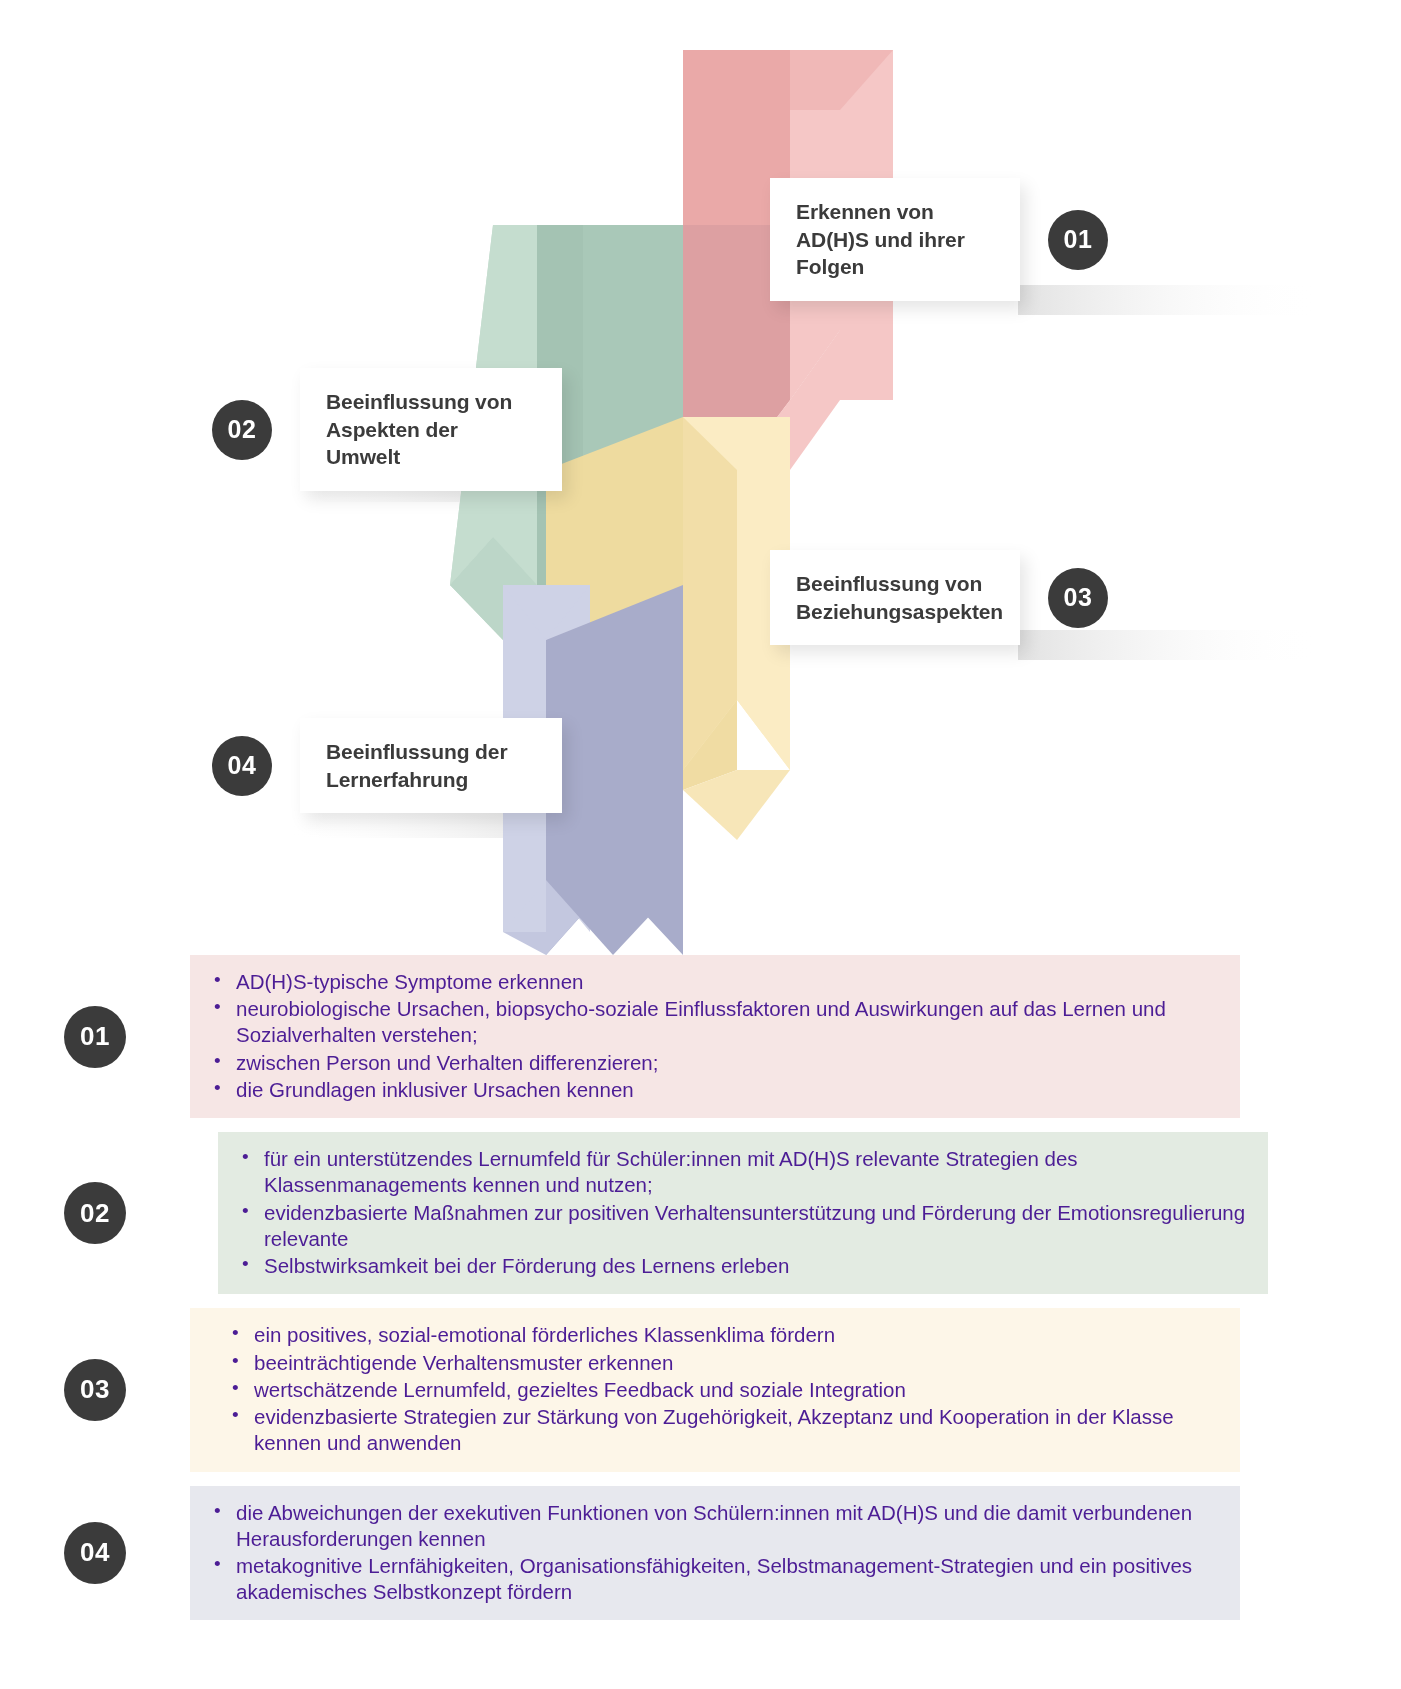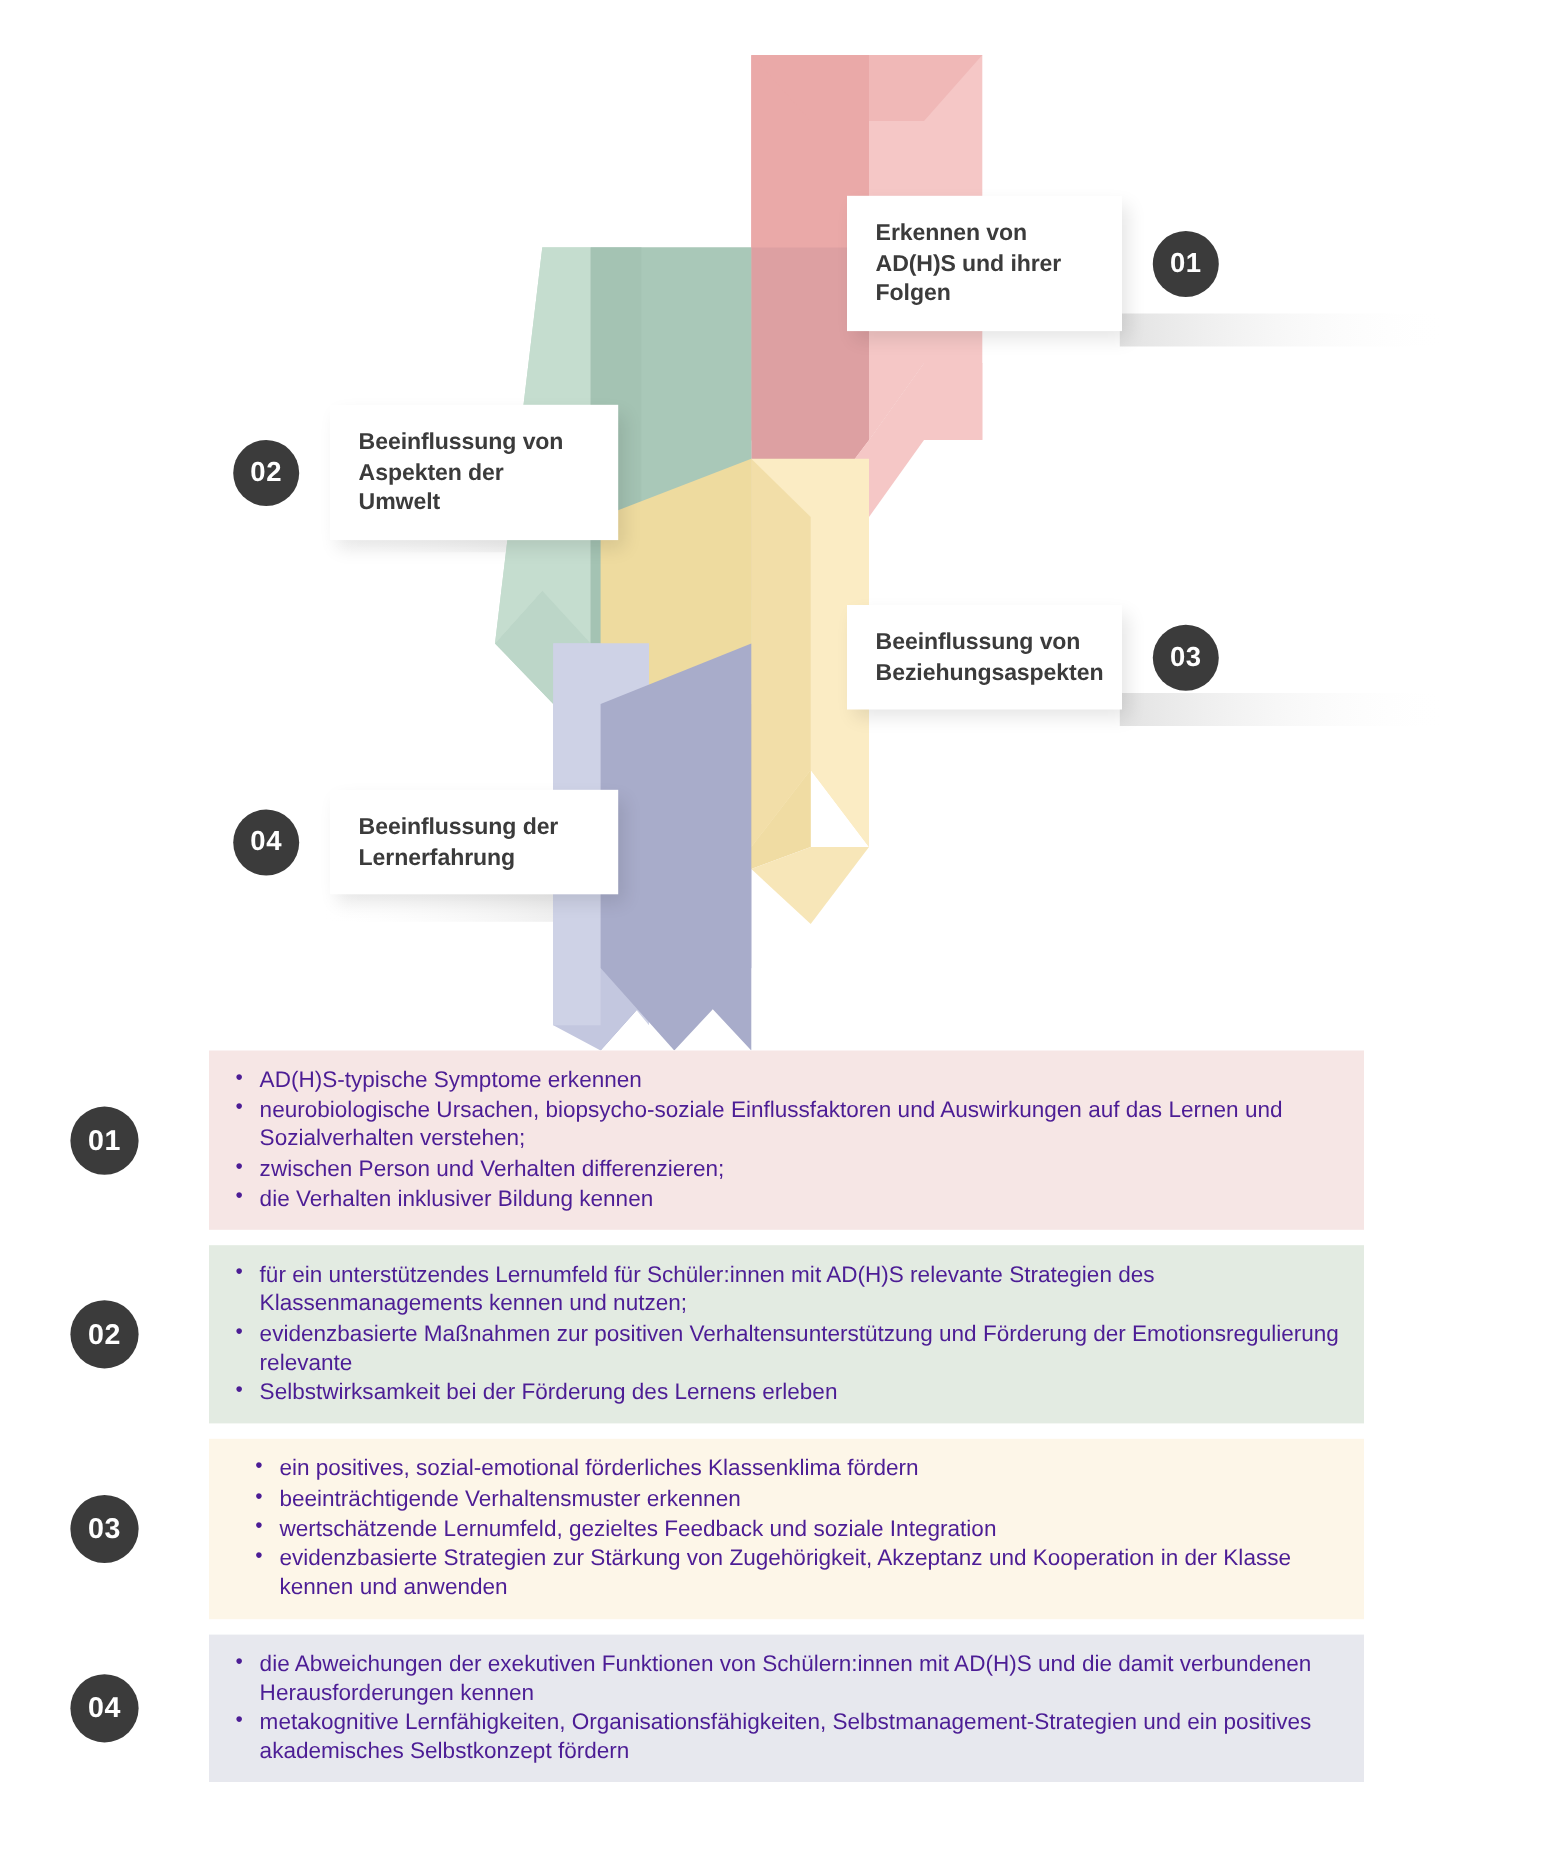--- a/index.html
+++ b/index.html
@@ -114,21 +114,21 @@
     margin: 0 0 1px 0;
   }
   .legend-panel li::before {
     content: "\2022";
     position: absolute;
     left: -20px;
     top: -1px;
     font-size: 19px;
   }
   #panel-01 { background: #f6e6e5; }
-  #panel-02 { background: #e3ebe2; }
+  #panel-02 { background: #e3ebe2; margin-left: 28px; }
   #panel-03 { background: #fdf6e8; padding-left: 36px; }
   #panel-04 { background: #e7e8ee; }
 </style>
 </head>
 <body>
 
 <div id="diagram">
 
   <svg viewBox="0 0 1401 955">
     <defs>
@@ -270,21 +270,21 @@
 
   <div class="legend-row">
     <div class="legend-badge-wrap">
       <div class="legend-badge">01</div>
     </div>
     <div class="legend-panel" id="panel-01">
       <ul>
         <li>AD(H)S-typische Symptome erkennen</li>
         <li>neurobiologische Ursachen, biopsycho-soziale Einflussfaktoren und Auswirkungen auf das Lernen und Sozialverhalten verstehen;</li>
         <li>zwischen Person und Verhalten differenzieren;</li>
-        <li>die Verhalten inklusiver Bildung kennen</li>
+        <li>die Grundlagen inklusiver Ursachen kennen</li>
       </ul>
     </div>
   </div>
 
   <div class="legend-row">
     <div class="legend-badge-wrap">
       <div class="legend-badge">02</div>
     </div>
     <div class="legend-panel" id="panel-02">
       <ul>

